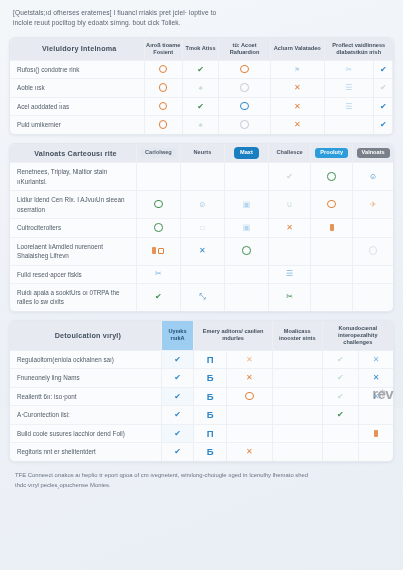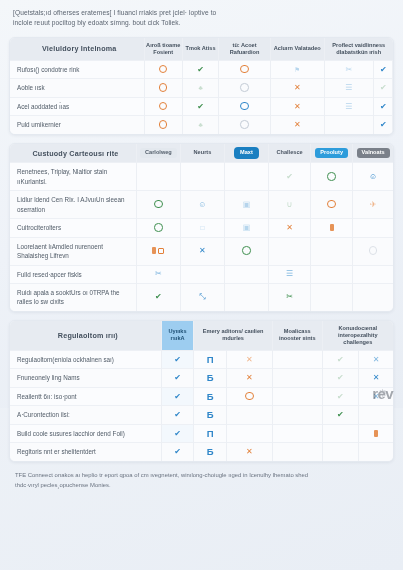--- a/index.html
+++ b/index.html
@@ -247,21 +247,21 @@
         <col style="width:33.0%">
           <col style="width:11.5%">
           <col style="width:11.5%">
         <col style="width:11.5%">
           <col style="width:11.0%">
           <col style="width:11.0%">
           <col style="width:10.5%">
       </colgroup>
       <thead>
         <tr class="thead-row">
-          <th class="lead">Custuody Carteousı rite</th>
+          <th class="lead">Valnoats Carteousı rite</th>
           <th class="pillcell">
             <span class="pill plain">Carlolweg</span>
           </th>
           <th class="pillcell">
             <span class="pill clear">Neurts</span>
           </th>
           <th class="pillcell">
             <span class="pill blue">Maxt</span>
           </th>
           <th class="pillcell">
@@ -340,21 +340,21 @@
         <col style="width:39.5%">
           <col style="width:8.5%">
           <col style="width:8.5%">
         <col style="width:12.0%">
           <col style="width:13.0%">
           <col style="width:9.5%">
           <col style="width:9.0%">
       </colgroup>
       <thead>
         <tr class="thead-row">
-          <th class="lead">Regulaoltom ırıı)</th>
+          <th class="lead">Detoulcation vıryl)</th>
           <th class="hl-col">Uyıııks rsıkA</th>
           <th colspan="2">Emery aditons/ caıılien mdurles</th>
           <th>Moalicass inooster ııints</th>
           <th colspan="2">Konuıdocıenal interopezalhity challenges</th>
         </tr>
       </thead>
       <tbody>
           <tr>
             <td class="lead">Regulaoltom(eniola ockhalnen saı)</td>
             <td class="hl-col"><span class="ic o-blue">✔</span></td>

